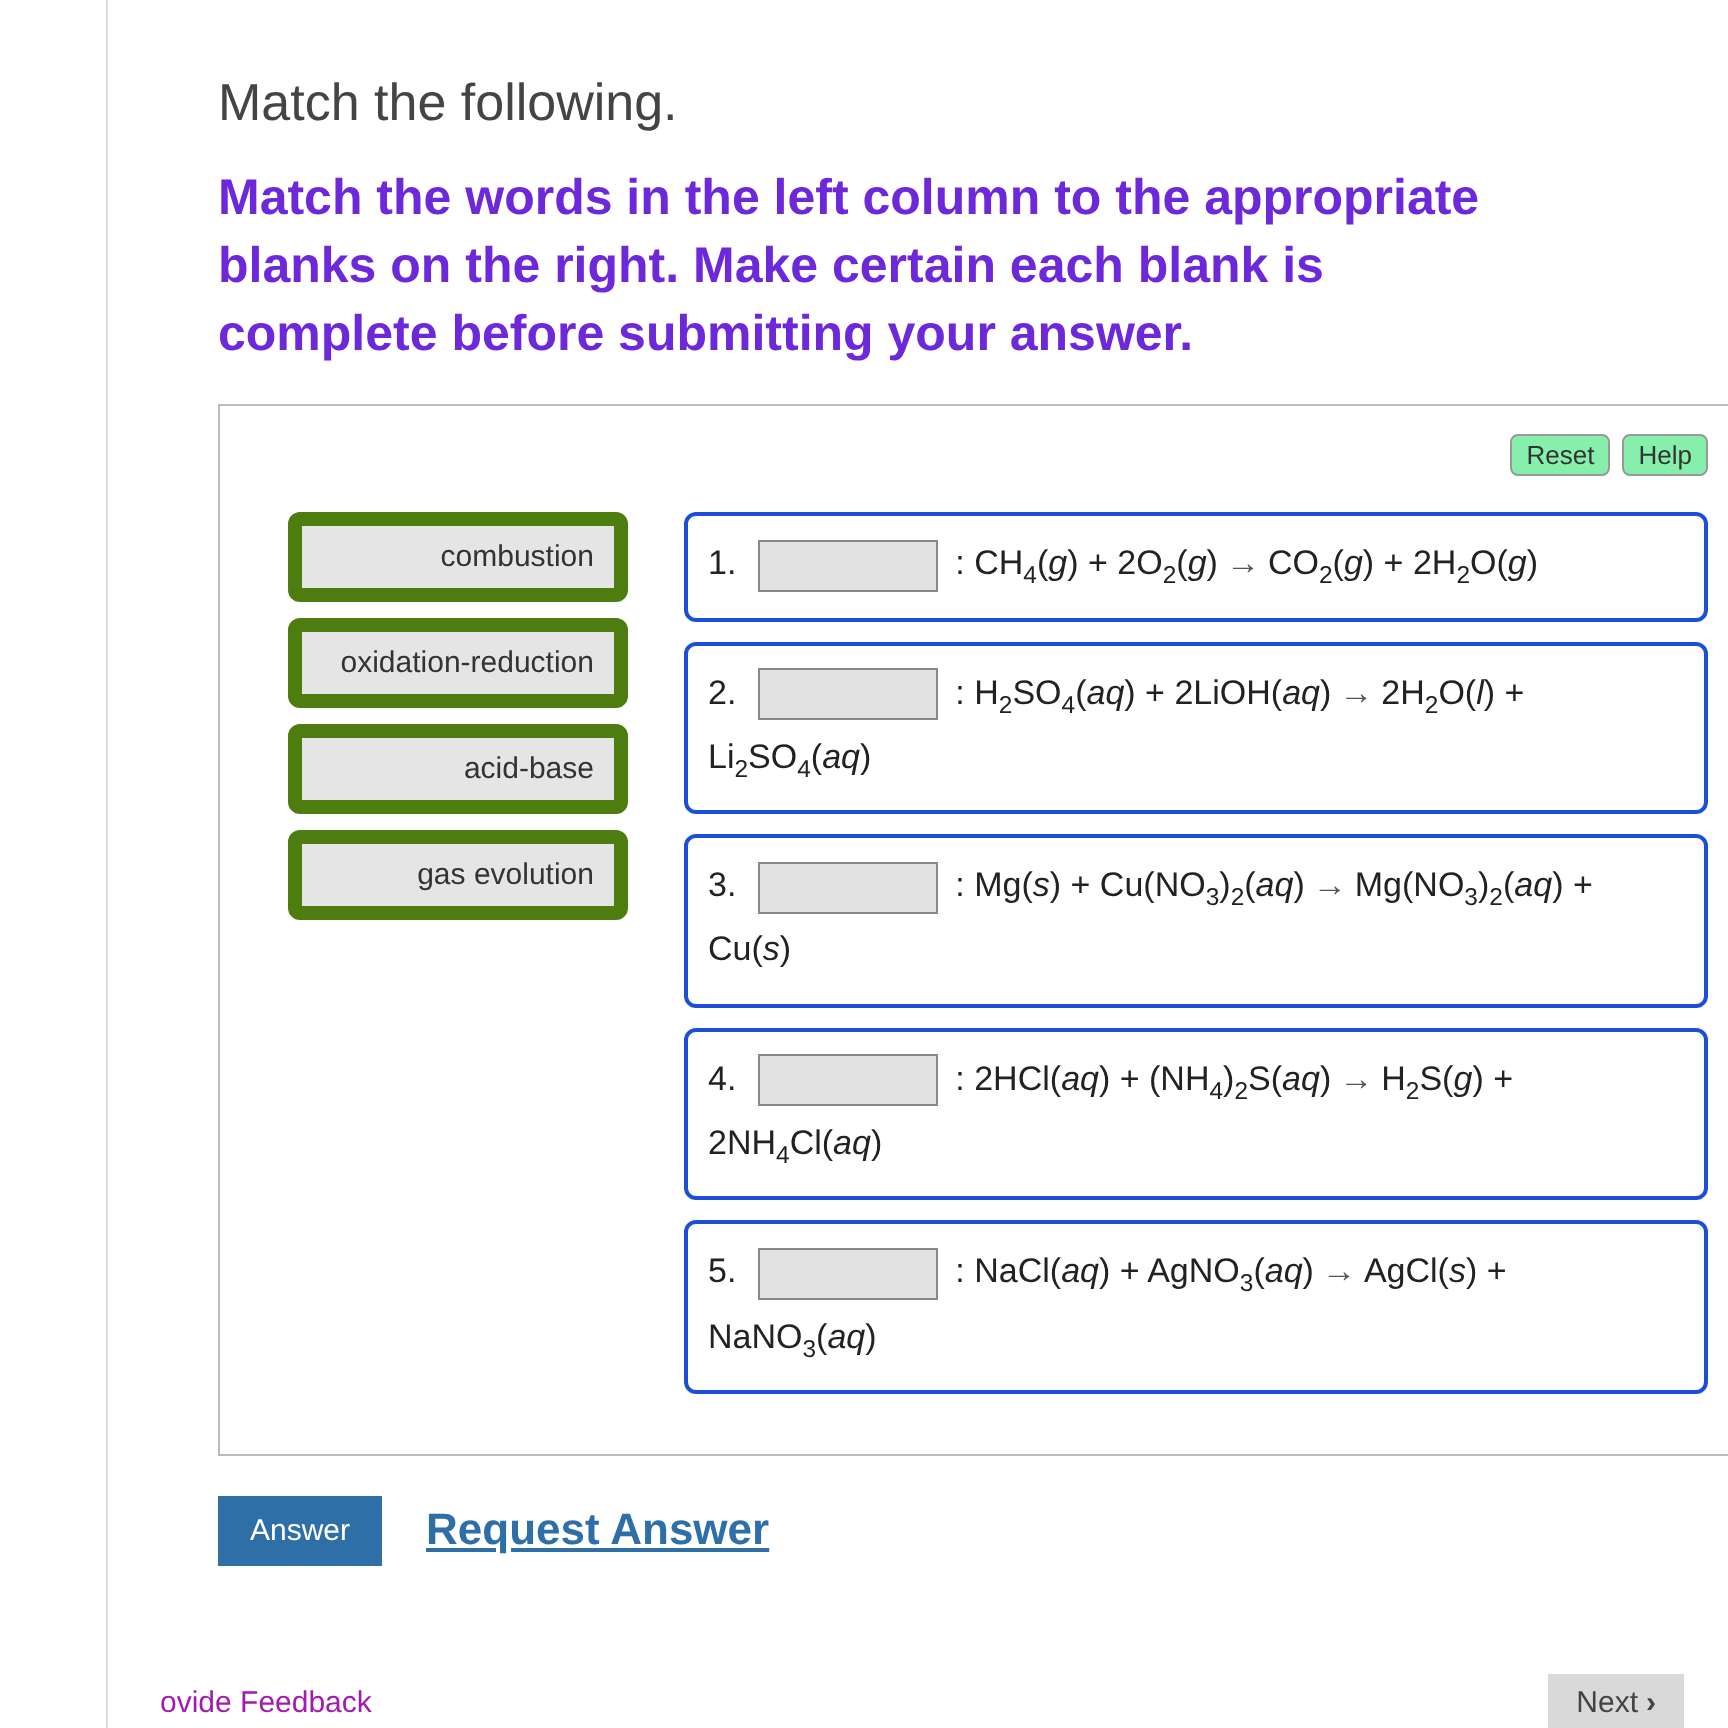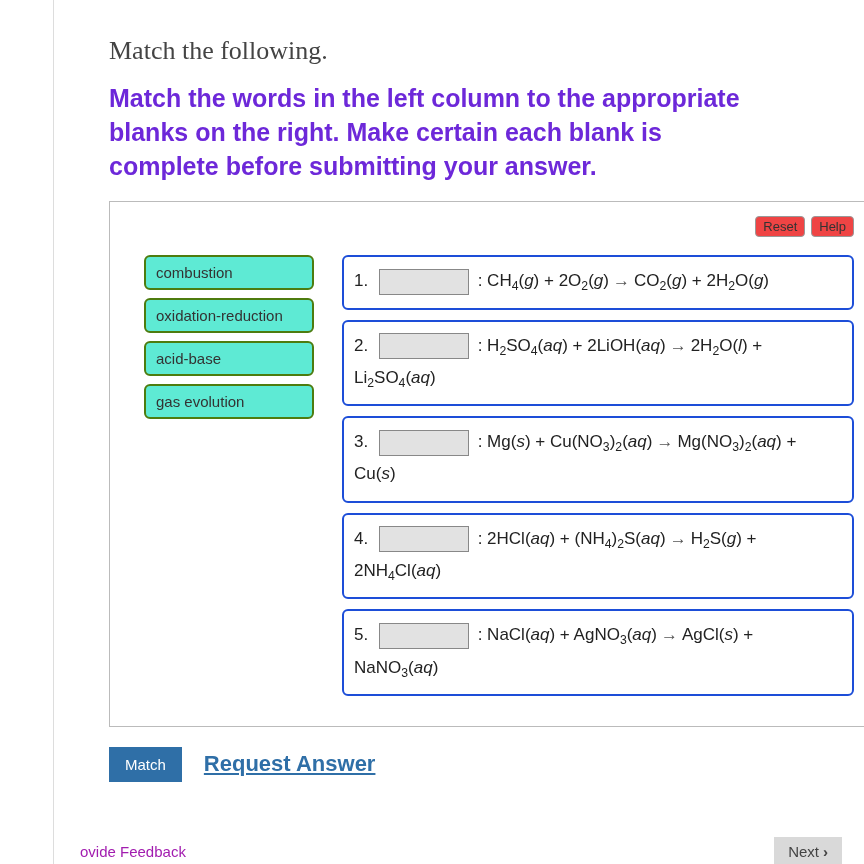--- a/index.html
+++ b/index.html
@@ -34,21 +34,20 @@
     background: #fff;
     margin-left: 2px;
     margin-right: 0;
     padding: 0 0 0 0;
   }
   .title-line {
     font-size: 26px;
     color: #444;
     margin: 36px 0 16px 27px;
     font-weight: 400;
-    font-family: Liberation Serif, serif;
   }
   .instruction {
     font-size: 25px;
     font-weight: 700;
     color: #6d28d9;
     margin: 0 120px 18px 27px;
     line-height: 1.35;
   }
   .match-box {
     border: 1px solid #bbb;
@@ -62,40 +61,40 @@
     justify-content: flex-end;
     gap: 6px;
     padding-right: 10px;
     margin-bottom: 18px;
   }
   .small-btn {
     font-size: 13px;
     padding: 2px 7px;
     border: 1px solid #999;
     border-radius: 4px;
-    background: #ef4444;
+    background: #86efac;
     color: #333;
     cursor: pointer;
   }
   .match-area {
     display: flex;
     gap: 28px;
     padding: 0 10px 0 34px;
   }
   .tag-col {
     display: flex;
     flex-direction: column;
     gap: 8px;
     min-width: 170px;
   }
   .tag {
-    border: 2px solid #4d7c0f;
+    border: 7px solid #4d7c0f;
     border-radius: 6px;
-    background: #5eead4;
-    text-align: left;
+    background: #e5e5e5;
+    text-align: right;
     padding: 7px 10px;
     font-size: 15px;
     color: #333;
     cursor: grab;
   }
   .eq-col {
     display: flex;
     flex-direction: column;
     gap: 10px;
     flex: 1;
@@ -232,21 +231,21 @@
               <span>: NaCl(<span class="it">aq</span>) + AgNO<sub>3</sub>(<span class="it">aq</span>)<span class="arrow">→</span>AgCl(<span class="it">s</span>) + NaNO<sub>3</sub>(<span class="it">aq</span>)</span>
             </div>
 
           </div>
 
         </div>
 
       </div>
 
       <div class="action-row">
-        <button class="submit-btn">Match</button>
+        <button class="submit-btn">Answer</button>
         <a class="request-link">Request Answer</a>
       </div>
 
     </div>
 
   </div>
 
   <div class="footer">
     <span class="feedback-link">ovide Feedback</span>
     <span class="next-btn">

